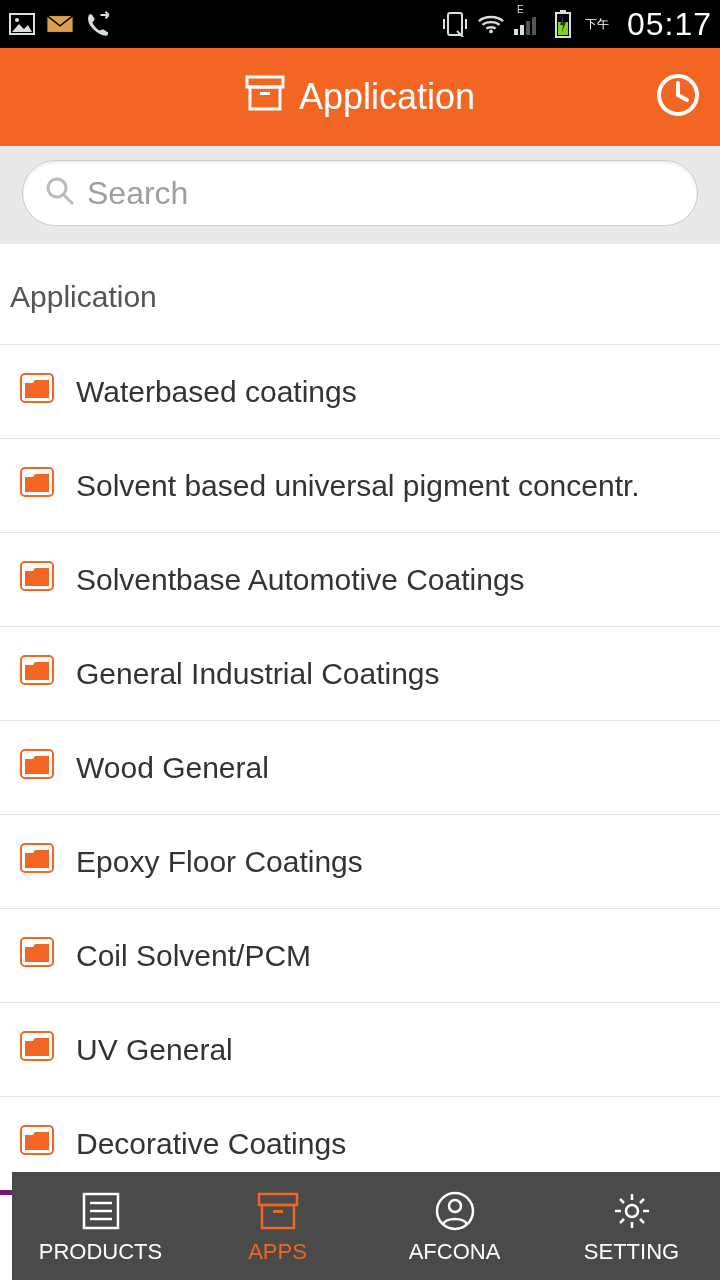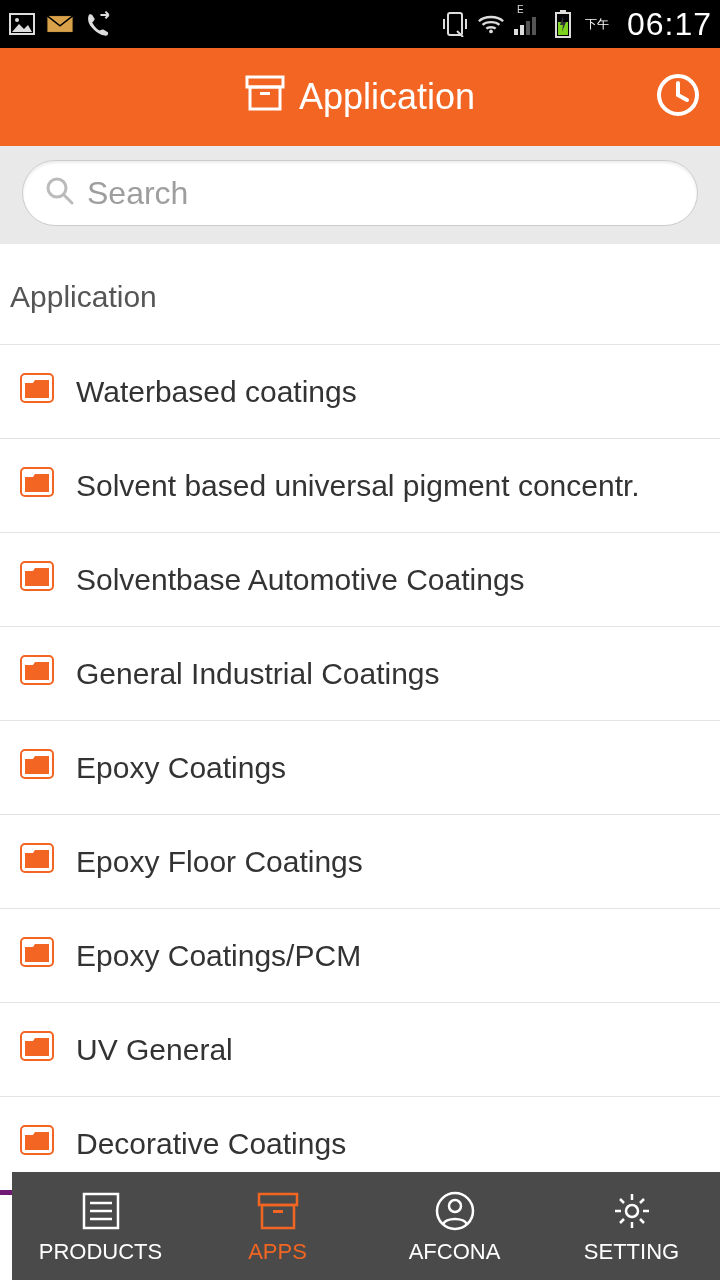--- a/index.html
+++ b/index.html
@@ -91,21 +91,21 @@
     </span>
     <span class="status-icon">
       <svg width="18" height="28" viewBox="0 0 18 28">
           <rect x="6" y="0" width="6" height="3" fill="#ddd"></rect>
           <rect x="2" y="3" width="14" height="24" fill="none" stroke="#ddd" stroke-width="2"></rect>
           <rect x="4" y="12" width="10" height="13" fill="#7ed321"></rect>
           <path d="M9 6 L6 15 L9 15 L8 22 L12 12 L9 12 Z" fill="#333"></path>
         </svg>
     </span>
     <span class="ampm">下午</span>
-    <span class="clock">06:17</span>
+    <span class="clock">05:17</span>
   </div>
 </div>
 
 <div class="app-header">
   <div class="app-header-title">
     <span>
       <svg width="40" height="36" viewBox="0 0 40 36">
           <rect x="2" y="2" width="36" height="10" fill="none" stroke="#fff" stroke-width="3"></rect>
           <rect x="5" y="12" width="30" height="22" fill="none" stroke="#fff" stroke-width="3"></rect>
           <rect x="15" y="17" width="10" height="3" fill="#fff"></rect>
@@ -162,35 +162,35 @@
           <rect x="1" y="1" width="32" height="28" rx="4" fill="none" stroke="#f26522" stroke-width="2"></rect>
           <path d="M5 10 L5 25 L29 25 L29 10 Z M5 10 L13 10 L15 7 L29 7 L29 10" fill="#f26522"></path>
         </svg></span>
     <span>General Industrial Coatings</span>
   </div>
   <div class="list-row">
     <span><svg width="34" height="30" viewBox="0 0 34 30">
           <rect x="1" y="1" width="32" height="28" rx="4" fill="none" stroke="#f26522" stroke-width="2"></rect>
           <path d="M5 10 L5 25 L29 25 L29 10 Z M5 10 L13 10 L15 7 L29 7 L29 10" fill="#f26522"></path>
         </svg></span>
-    <span>Epoxy Coatings</span>
+    <span>Wood General</span>
   </div>
   <div class="list-row">
     <span><svg width="34" height="30" viewBox="0 0 34 30">
           <rect x="1" y="1" width="32" height="28" rx="4" fill="none" stroke="#f26522" stroke-width="2"></rect>
           <path d="M5 10 L5 25 L29 25 L29 10 Z M5 10 L13 10 L15 7 L29 7 L29 10" fill="#f26522"></path>
         </svg></span>
     <span>Epoxy Floor Coatings</span>
   </div>
   <div class="list-row">
     <span><svg width="34" height="30" viewBox="0 0 34 30">
           <rect x="1" y="1" width="32" height="28" rx="4" fill="none" stroke="#f26522" stroke-width="2"></rect>
           <path d="M5 10 L5 25 L29 25 L29 10 Z M5 10 L13 10 L15 7 L29 7 L29 10" fill="#f26522"></path>
         </svg></span>
-    <span>Epoxy Coatings/PCM</span>
+    <span>Coil Solvent/PCM</span>
   </div>
   <div class="list-row">
     <span><svg width="34" height="30" viewBox="0 0 34 30">
           <rect x="1" y="1" width="32" height="28" rx="4" fill="none" stroke="#f26522" stroke-width="2"></rect>
           <path d="M5 10 L5 25 L29 25 L29 10 Z M5 10 L13 10 L15 7 L29 7 L29 10" fill="#f26522"></path>
         </svg></span>
     <span>UV General</span>
   </div>
   <div class="list-row">
     <span><svg width="34" height="30" viewBox="0 0 34 30">

